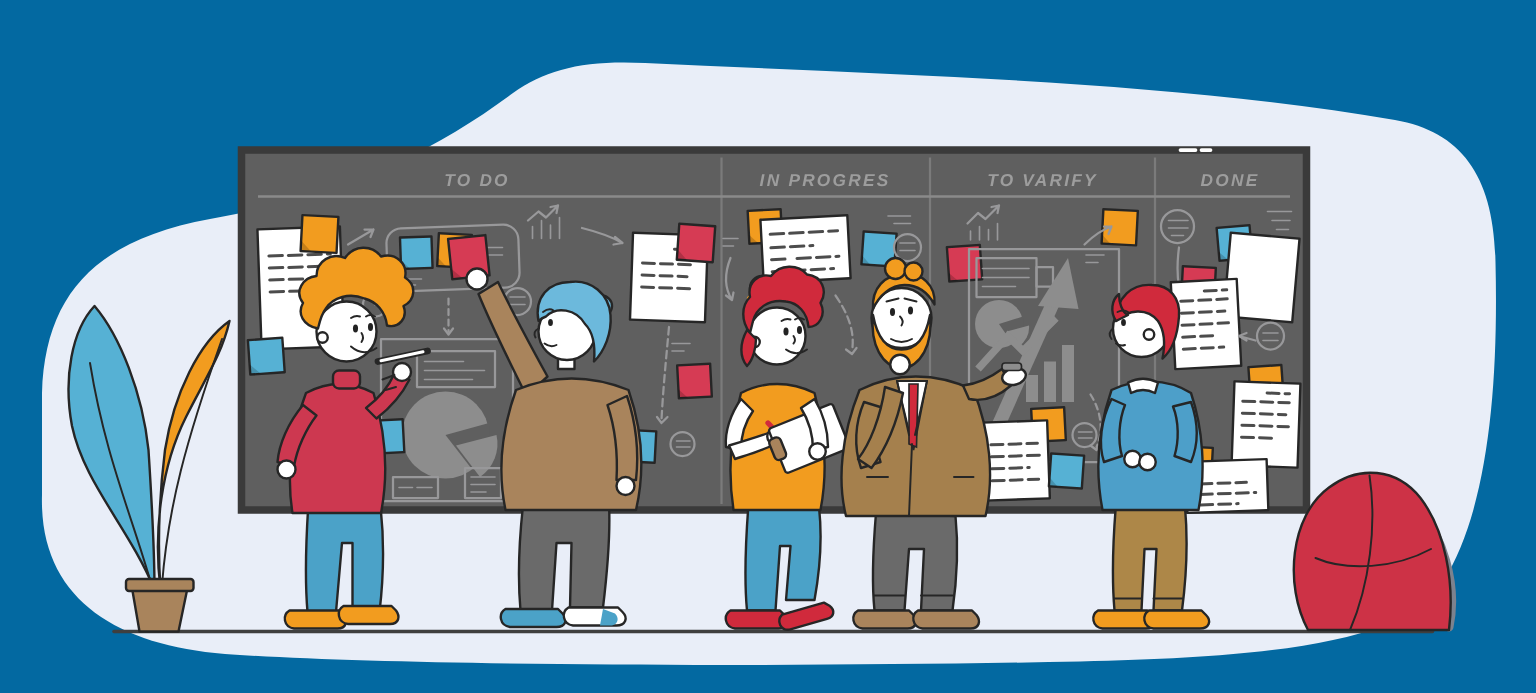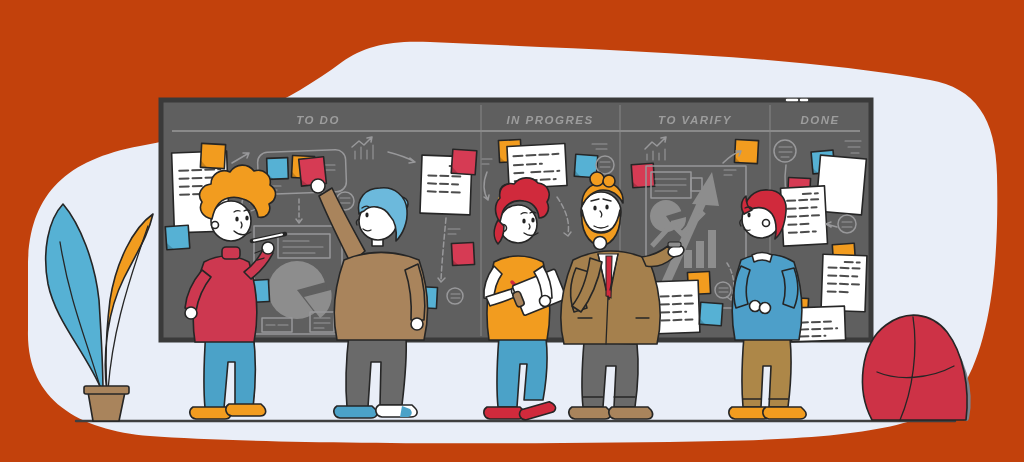--- a/index.html
+++ b/index.html
@@ -1,16 +1,16 @@
 <!DOCTYPE html>
 <html style="--background_blob: #E9EEF8; --board_fill: #5F5F5F; --board_border: #3A3A3A; --board_grid_line: #7B7B7B; --label_text: #9D9D9D; --sketch_stroke: #98989A; --sketch_fill: #8D8D8D; --sticky_orange: #F29C1F; --sticky_red: #D63B54; --sticky_blue: #56B1D4; --paper_white: #FFFFFF; --outline_black: #262626; --hair_crimson: #D02A3C; --hair_blue: #6CB9DC; --sweater_red: #CD3850; --sweater_brown: #A9845C; --jacket_brown: #A5804D; --shirt_blue: #4D9FC9; --jeans_blue: #4BA2C8; --pants_gray: #6A6A6A; --pants_khaki: #AD8748; --pot_brown: #A9845C; --beanbag_red: #CD3246; --floor_line: #3F3F3F;"><head>
 <meta charset="utf-8">
 <style>
   html,body{margin:0;padding:0;background:#fff;}
-  #stage{position:relative;width:1024px;height:462px;background:#c2410c;overflow:hidden;
+  #stage{position:relative;width:1024px;height:462px;background:#0369a1;overflow:hidden;
          font-family:"Liberation Sans",sans-serif;}
   svg{position:absolute;left:0;top:0;}
   .ln{stroke:var(--outline_black,#262626);stroke-width:1.6;stroke-linejoin:round;stroke-linecap:round;}
   .ln2{stroke:var(--outline_black,#262626);stroke-width:1.3;fill:none;stroke-linecap:round;}
   .fw{fill:#ffffff;}
   .fo{fill:var(--sticky_orange,#F29C1F);}
   .fr{fill:var(--sticky_red,#D63B54);}
   .fb{fill:var(--sticky_blue,#56B1D4);}
   .fcrim{fill:var(--hair_crimson,#D02A3C);}
   .fsw{fill:var(--sweater_red,#CD3850);}

